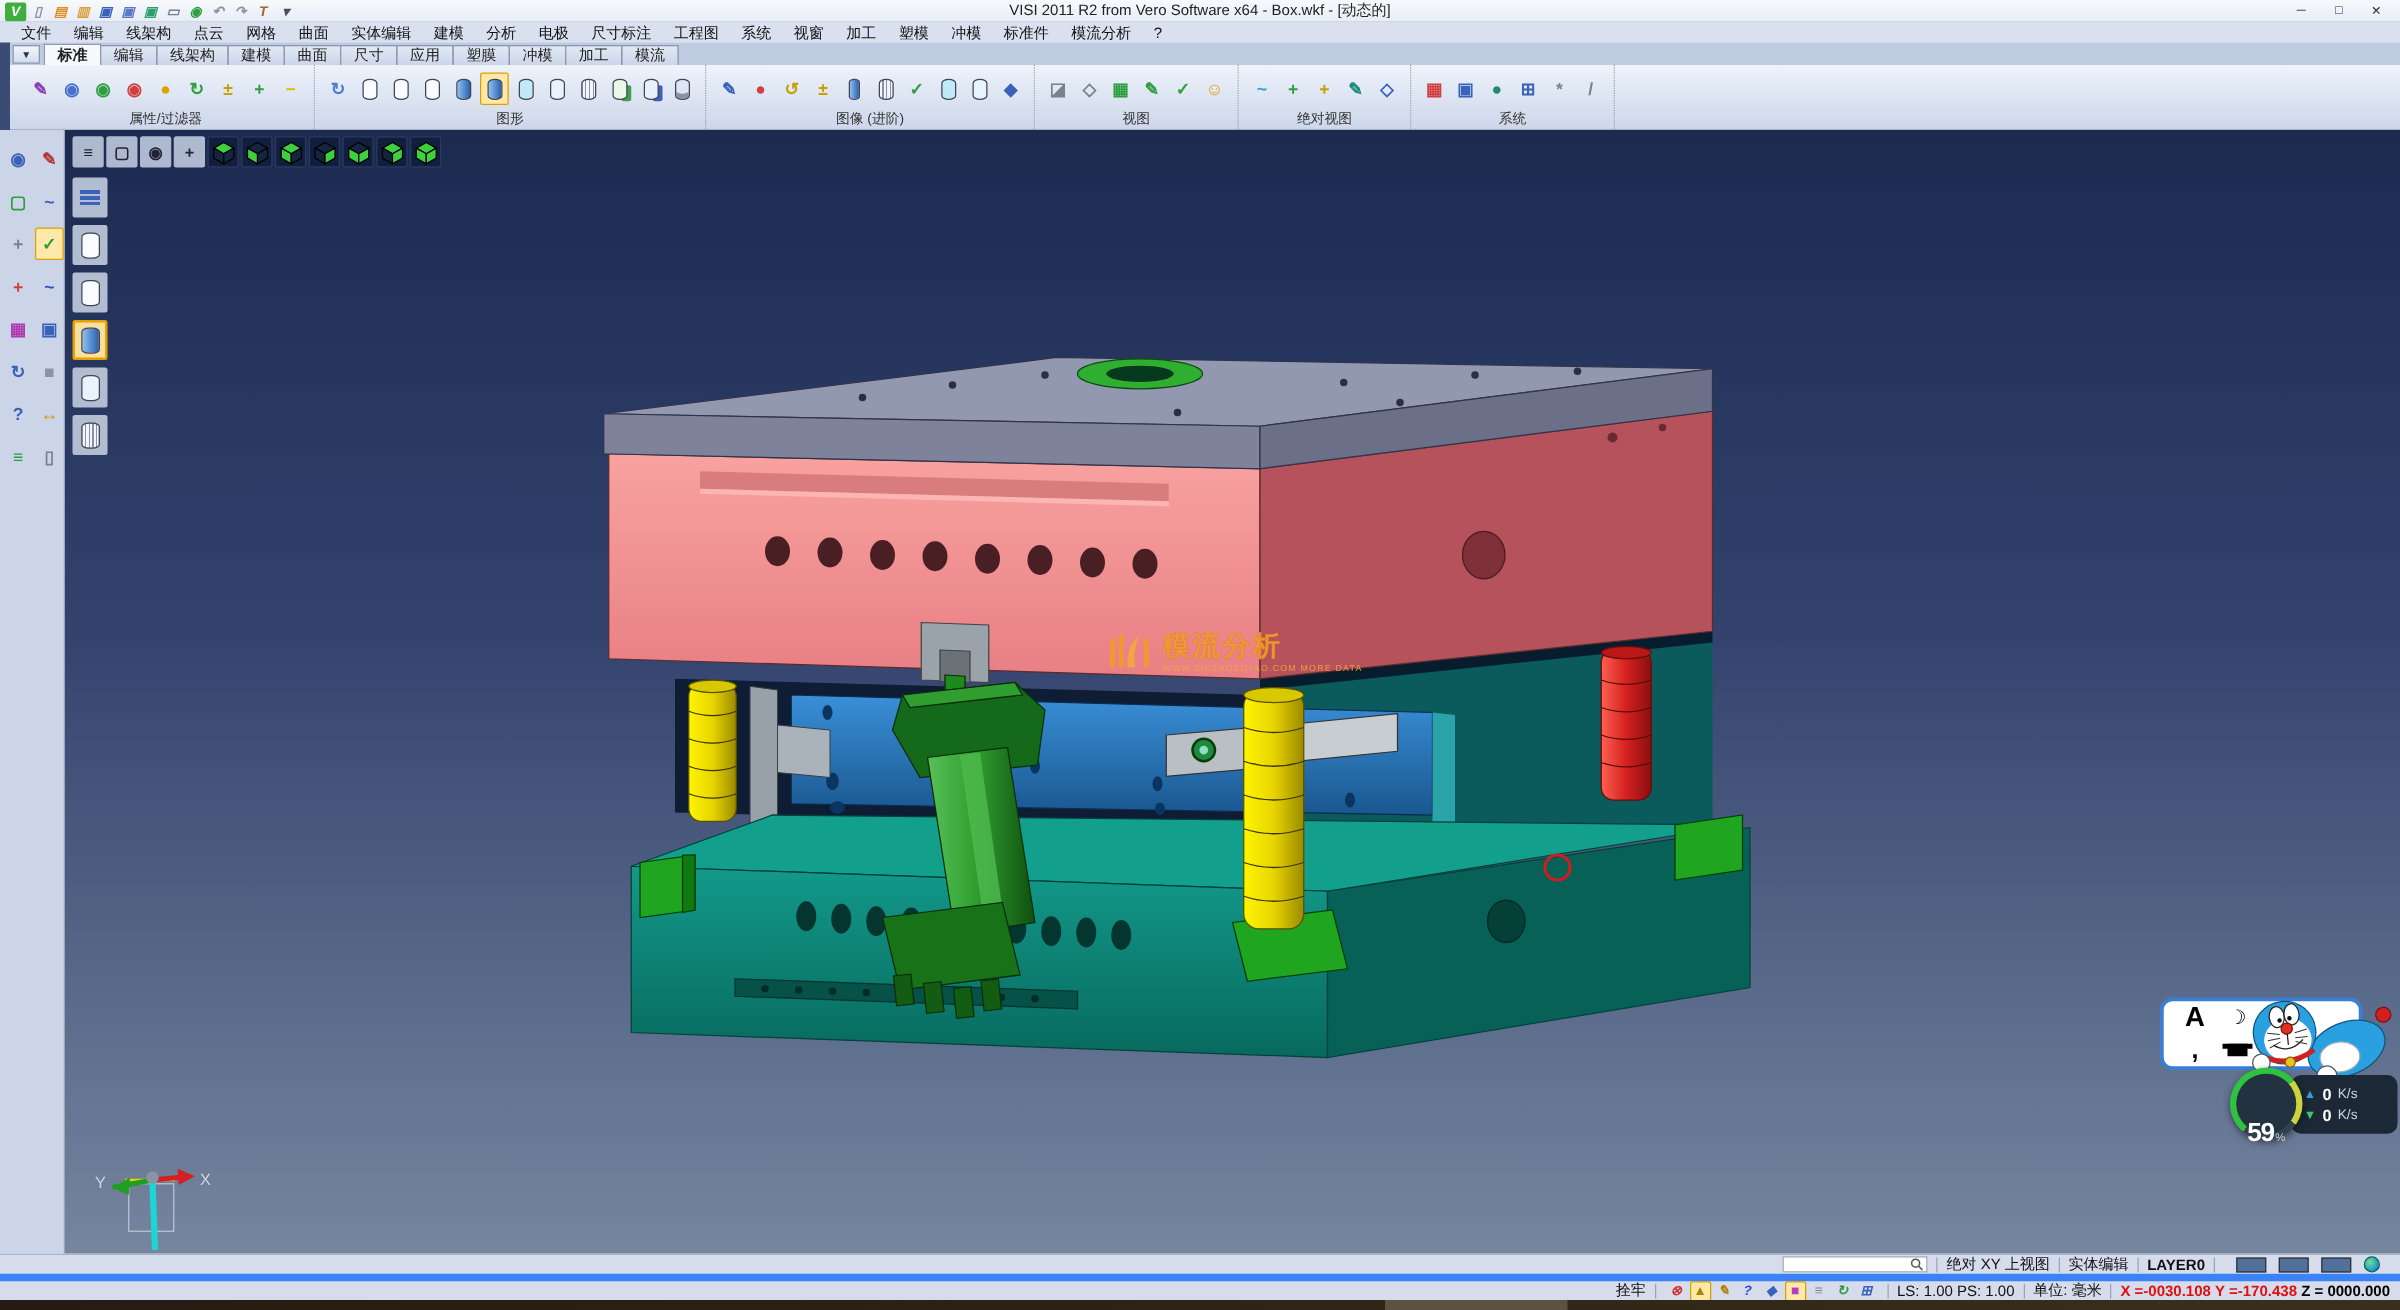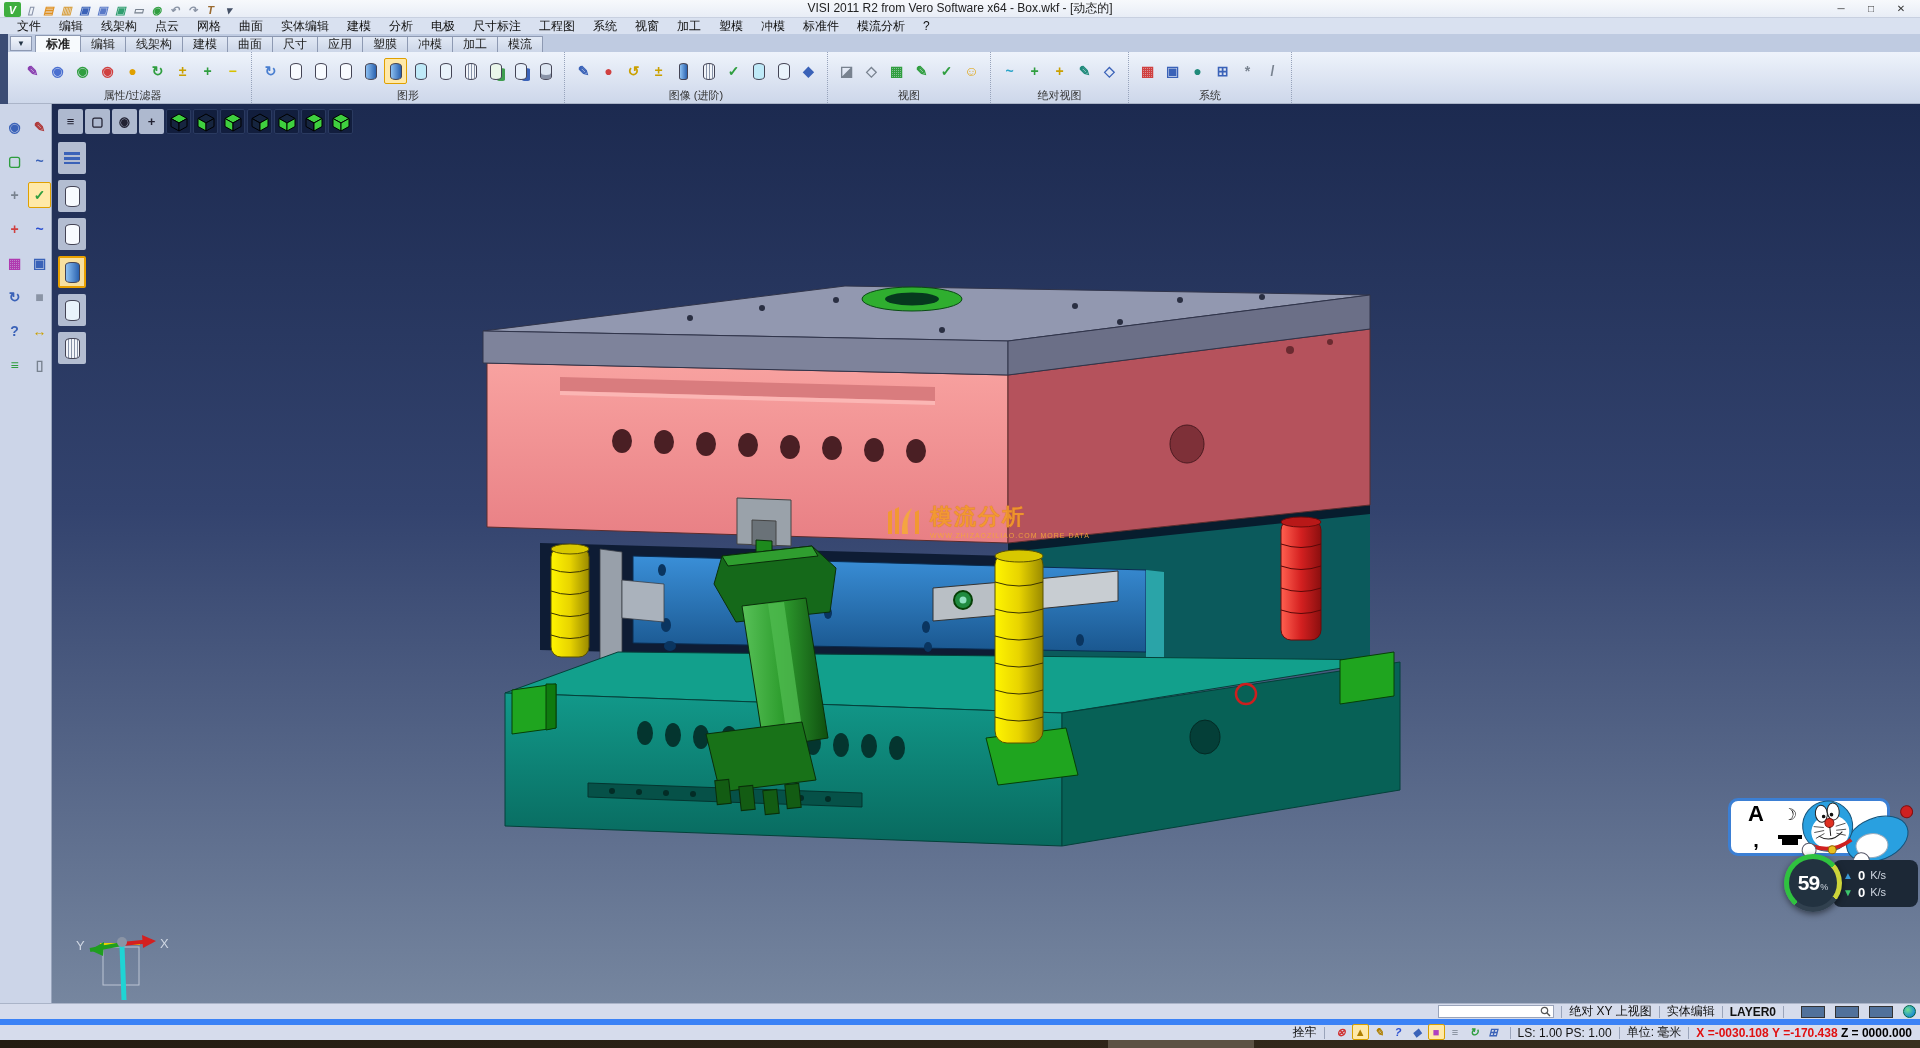--- a/index.html
+++ b/index.html
@@ -58,21 +58,21 @@
   .sbtn.sel{background:#f7e0a0;border:2px solid #e8a000;}
   .sbtn .cyl{width:15px;height:21px;}
   .sbtn .lines{width:16px;height:12px;background:repeating-linear-gradient(#3a62b8 0 3px,transparent 3px 5px);}
 
   
   .watermark{position:absolute;left:832px;top:398px;display:flex;align-items:center;gap:6px;opacity:.92;pointer-events:none;}
   .wm-title{font-size:22px;font-weight:bold;color:#f39a2b;letter-spacing:2px;text-shadow:0 0 1px #c87014;}
   .wm-sub{font-size:7px;color:#f3a43c;letter-spacing:1px;}
 
   
-  .status1{position:absolute;left:0;bottom:29px;width:1920px;height:16px;background:#d6dcec;border-top:1px solid #aab4c8;display:flex;align-items:center;justify-content:flex-end;font-size:12px;color:#111;padding-right:4px;}
+  .status1{position:absolute;left:0;bottom:29px;width:1920px;height:16px;background:#d6dcec;border-top:1px solid #aab4c8;display:flex;align-items:center;justify-content:flex-end;font-size:12px;color:#111;padding-right:16px;}
   .status2{position:absolute;left:0;bottom:8px;width:1920px;height:21px;background:#d6dcec;border-top:6px solid #3b82f6;display:flex;align-items:center;justify-content:flex-end;font-size:12px;color:#111;padding-right:8px;}
   .sep{width:1px;height:12px;background:#9aa4ba;margin:0 7px;}
   .searchbox{width:116px;height:13px;background:#fff;border:1px solid #9aa4ba;display:flex;align-items:center;justify-content:flex-end;padding-right:2px;}
   .swatch{width:24px;height:12px;background:#51719b;border:1px solid #333;margin-left:10px;}
   .globe{width:13px;height:13px;border-radius:50%;background:radial-gradient(circle at 35% 35%,#6fe08f,#1f8fd0 70%,#105080);margin-left:10px;border:1px solid #064;}
   .sic{display:inline-flex;align-items:center;justify-content:center;width:17px;height:16px;font-size:11px;font-weight:bold;border-radius:2px;margin:0 1px;}
   .sic.hl{background:#ffe9a8;border:1px solid #d8a000;}
   .coordX,.coordY{color:#e01010;font-weight:bold;}
   .coordZ{color:#000;font-weight:bold;}
   .bstrip{position:absolute;left:0;bottom:0;width:1920px;height:8px;background:linear-gradient(90deg,#241c12,#2e2418 55%,#39301f);}
@@ -85,21 +85,21 @@
   .ime .ap{font-size:20px;font-weight:bold;color:#000;line-height:0;}
   .shirt{width:16px;height:10px;background:#000;position:relative;}
   .shirt::before{content:"";position:absolute;left:-4px;top:0;width:24px;height:4px;background:#000;}
   .dora{position:absolute;left:1788px;top:788px;pointer-events:none;}
   .speedwrap{position:absolute;left:1833px;top:860px;width:85px;height:47px;background:#1c2836;border-radius:8px;color:#cfd6e0;font-size:11px;display:flex;flex-direction:column;justify-content:center;gap:2px;padding-left:10px;}
   .speedrow{display:flex;align-items:center;gap:5px;}
   .speedrow b{color:#fff;font-size:13px;}
   .up{color:#3a9ad9;font-size:10px;} .dn{color:#3ec76e;font-size:10px;}
   .speedring{position:absolute;left:1784px;top:854px;width:58px;height:58px;border-radius:50%;background:conic-gradient(from 220deg,#2fc23f 0 190deg,#cdd43a 190deg 265deg,#31414f 265deg 360deg);display:flex;align-items:center;justify-content:center;box-shadow:0 2px 6px rgba(0,0,0,.5);}
   .speedcore{width:48px;height:48px;border-radius:50%;background:#223240;display:flex;align-items:baseline;justify-content:center;padding-top:12px;color:#fff;}
-  .speedcore .pct{font-size:21px;font-weight:bold;letter-spacing:-1px;}
+  .speedcore .pct{font-size:21px;font-weight:bold;letter-spacing:-1px;margin-top:24px;}
   .speedcore .unit{font-size:9px;margin-left:1px;color:#cfd6e0;}
 </style>
 </head>
 <body>
 
 <div class="screen">
 
   <div class="titlebar">
     <span id="quickicons"><span class="qi" style="background: rgb(63, 174, 63);">
           <i class="g" style="color: rgb(255, 255, 255);">V</i>

